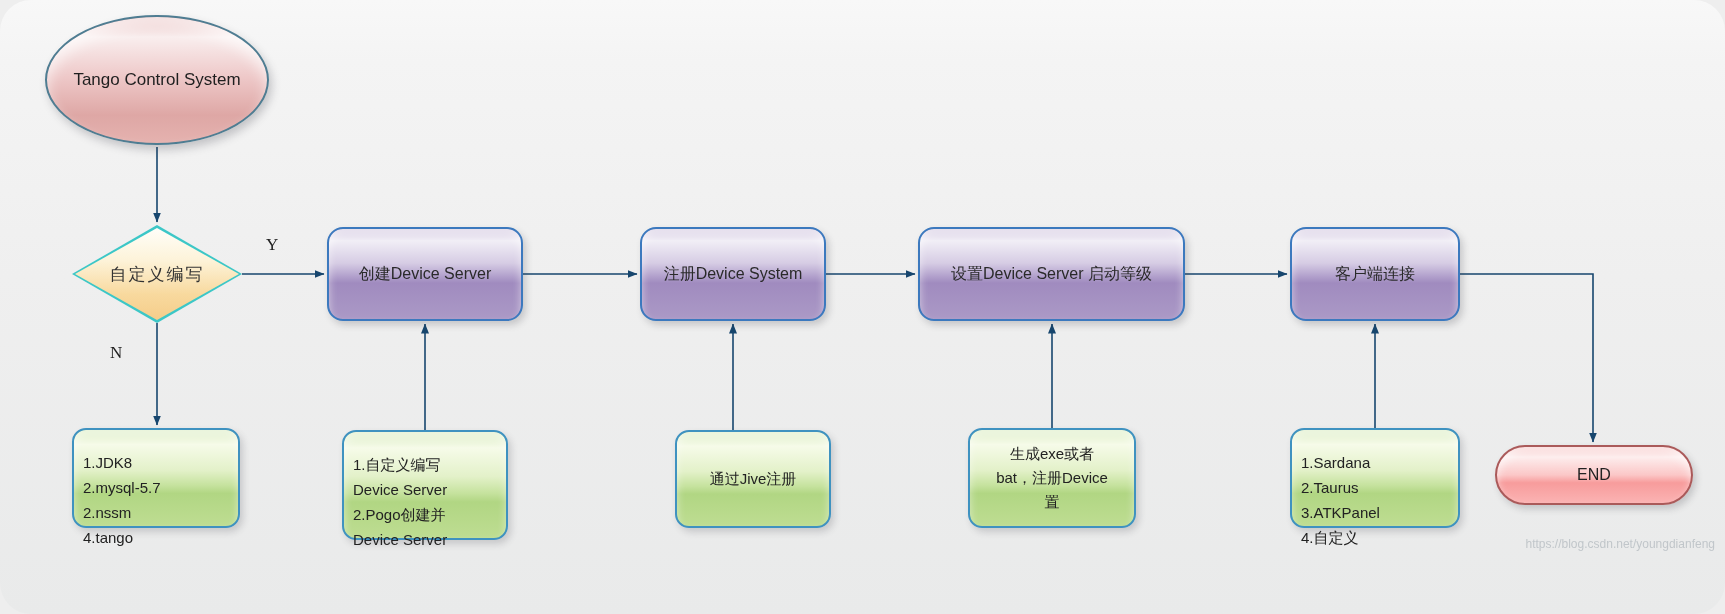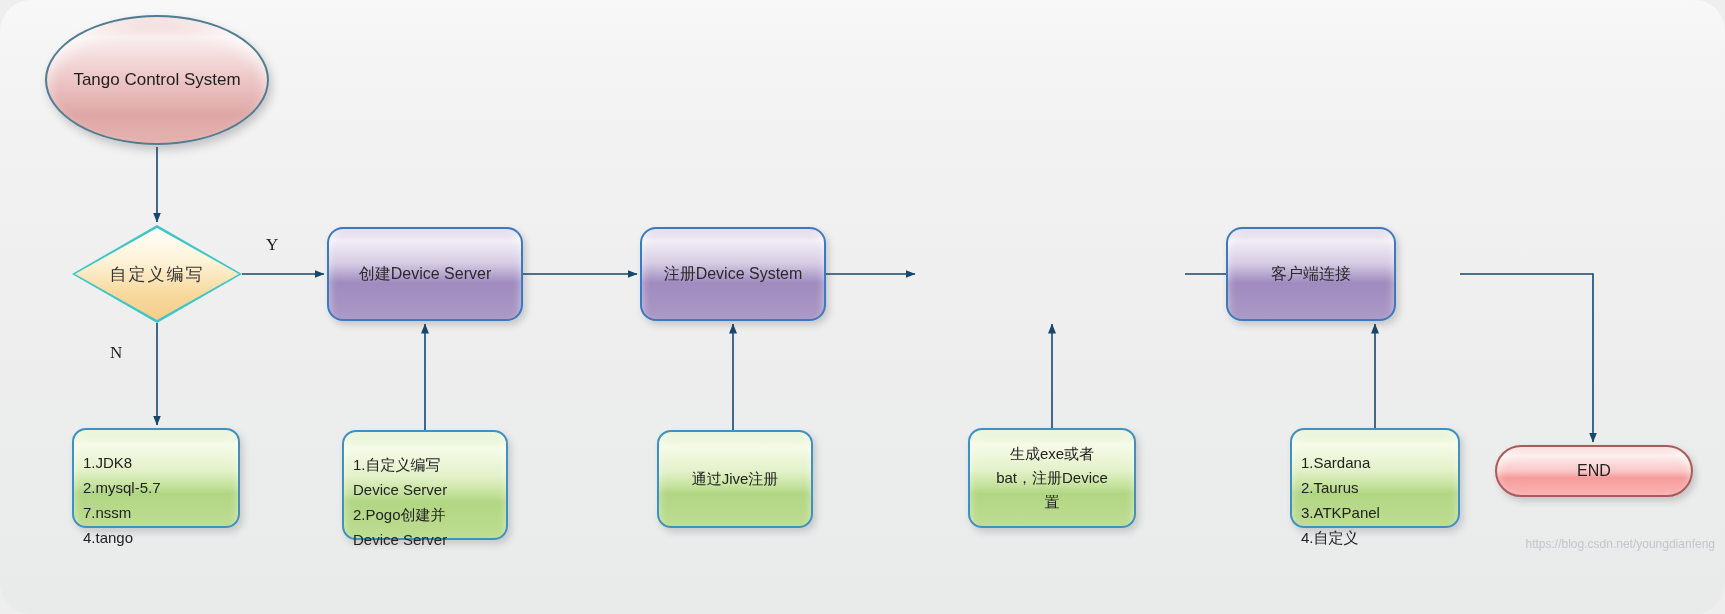--- a/index.html
+++ b/index.html
@@ -48,42 +48,42 @@
     top:227px;height:94px;
     border-radius:16px;
     border:2px solid #3c79be;
     background:linear-gradient(180deg,#cdc1dc 0%,#f1eef6 13%,#d6cce4 38%,#b3a2cd 52%,#a08bbf 60%,#ab99c6 100%);
     box-shadow:inset 0 6px 8px rgba(255,255,255,0.55),3px 4px 7px rgba(60,60,70,0.22);
     font-size:16px;color:#2a2a2a;
   }
   #step1{left:327px;width:196px;}
   #step2{left:640px;width:186px;}
   #step3{left:918px;width:267px;}
-  #step4{left:1226px;width:170px;}
+  #step4{left:1290px;width:170px;}
 
   
   .note{
     border-radius:14px;
     border:2px solid #3f92c0;
     background:linear-gradient(180deg,#d9ecc0 0%,#f6fbe9 15%,#e3f1c9 42%,#c5e29d 58%,#b1d683 66%,#bedd92 100%);
     box-shadow:inset 0 6px 8px rgba(255,255,255,0.5),3px 4px 7px rgba(60,60,70,0.2);
     font-size:15px;line-height:25px;color:#222;
     display:flex;flex-direction:column;
   }
   .note.left-align{align-items:flex-start;justify-content:flex-start;padding:20px 9px;text-align:left;}
   .note.centered{justify-content:center;text-align:center;padding:4px 8px;line-height:24px;}
   #note1{left:72px;top:428px;width:168px;height:100px;}
   #note2{left:342px;top:430px;width:166px;height:110px;}
-  #note3{left:657px;top:430px;width:156px;height:98px;}
+  #note3{left:675px;top:430px;width:156px;height:98px;}
   #note4{left:968px;top:428px;width:168px;height:100px;}
   #note5{left:1290px;top:428px;width:170px;height:100px;}
 
   
   #end{
-    left:1495px;top:445px;width:198px;height:52px;
+    left:1495px;top:445px;width:198px;height:60px;
     border-radius:30px;
     border:2px solid #aa5a5a;
     background:linear-gradient(180deg,#f5bdbd 0%,#fdeded 18%,#fbc7c7 50%,#f79c9c 64%,#fbb3b3 100%);
     box-shadow:inset 0 6px 8px rgba(255,255,255,0.6),3px 4px 7px rgba(60,60,70,0.22);
     font-size:16px;color:#222;
   }
 
   .branch-label{
     position:absolute;
     font-family:"Liberation Serif","DejaVu Serif",serif;
@@ -134,28 +134,31 @@
   </div>
   <div id="label-yes" class="branch-label">Y</div>
   <div id="label-no" class="branch-label">N</div>
 
   <div id="step1" class="node step shadowed">
     <span>创建Device Server</span>
   </div>
   <div id="step2" class="node step shadowed">
     <span>注册Device System</span>
   </div>
+  <div id="step3" class="node step shadowed">
+    <span>设置Device Server 启动等级</span>
+  </div>
   <div id="step4" class="node step shadowed">
     <span>客户端连接</span>
   </div>
 
   <div id="note1" class="node note left-align">
     <div>1.JDK8</div>
     <div>2.mysql-5.7</div>
-    <div>7.nssm</div>
+    <div>2.nssm</div>
     <div>4.tango</div>
   </div>
   <div id="note2" class="node note left-align">
     <div>1.自定义编写</div>
     <div>Device Server</div>
     <div>2.Pogo创建并</div>
     <div>Device Server</div>
   </div>
   <div id="note3" class="node note centered">
     <div>通过Jive注册</div>

